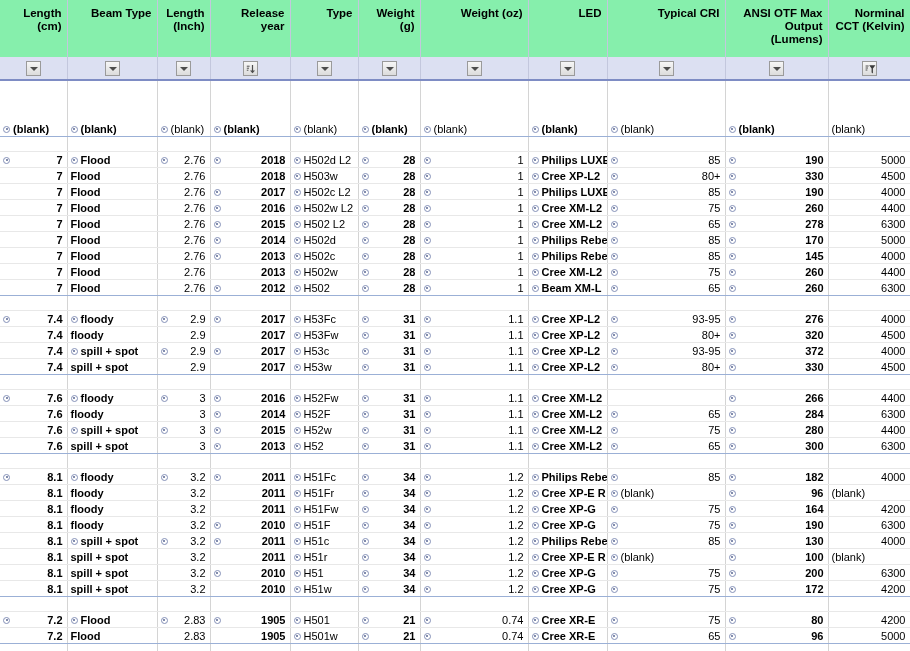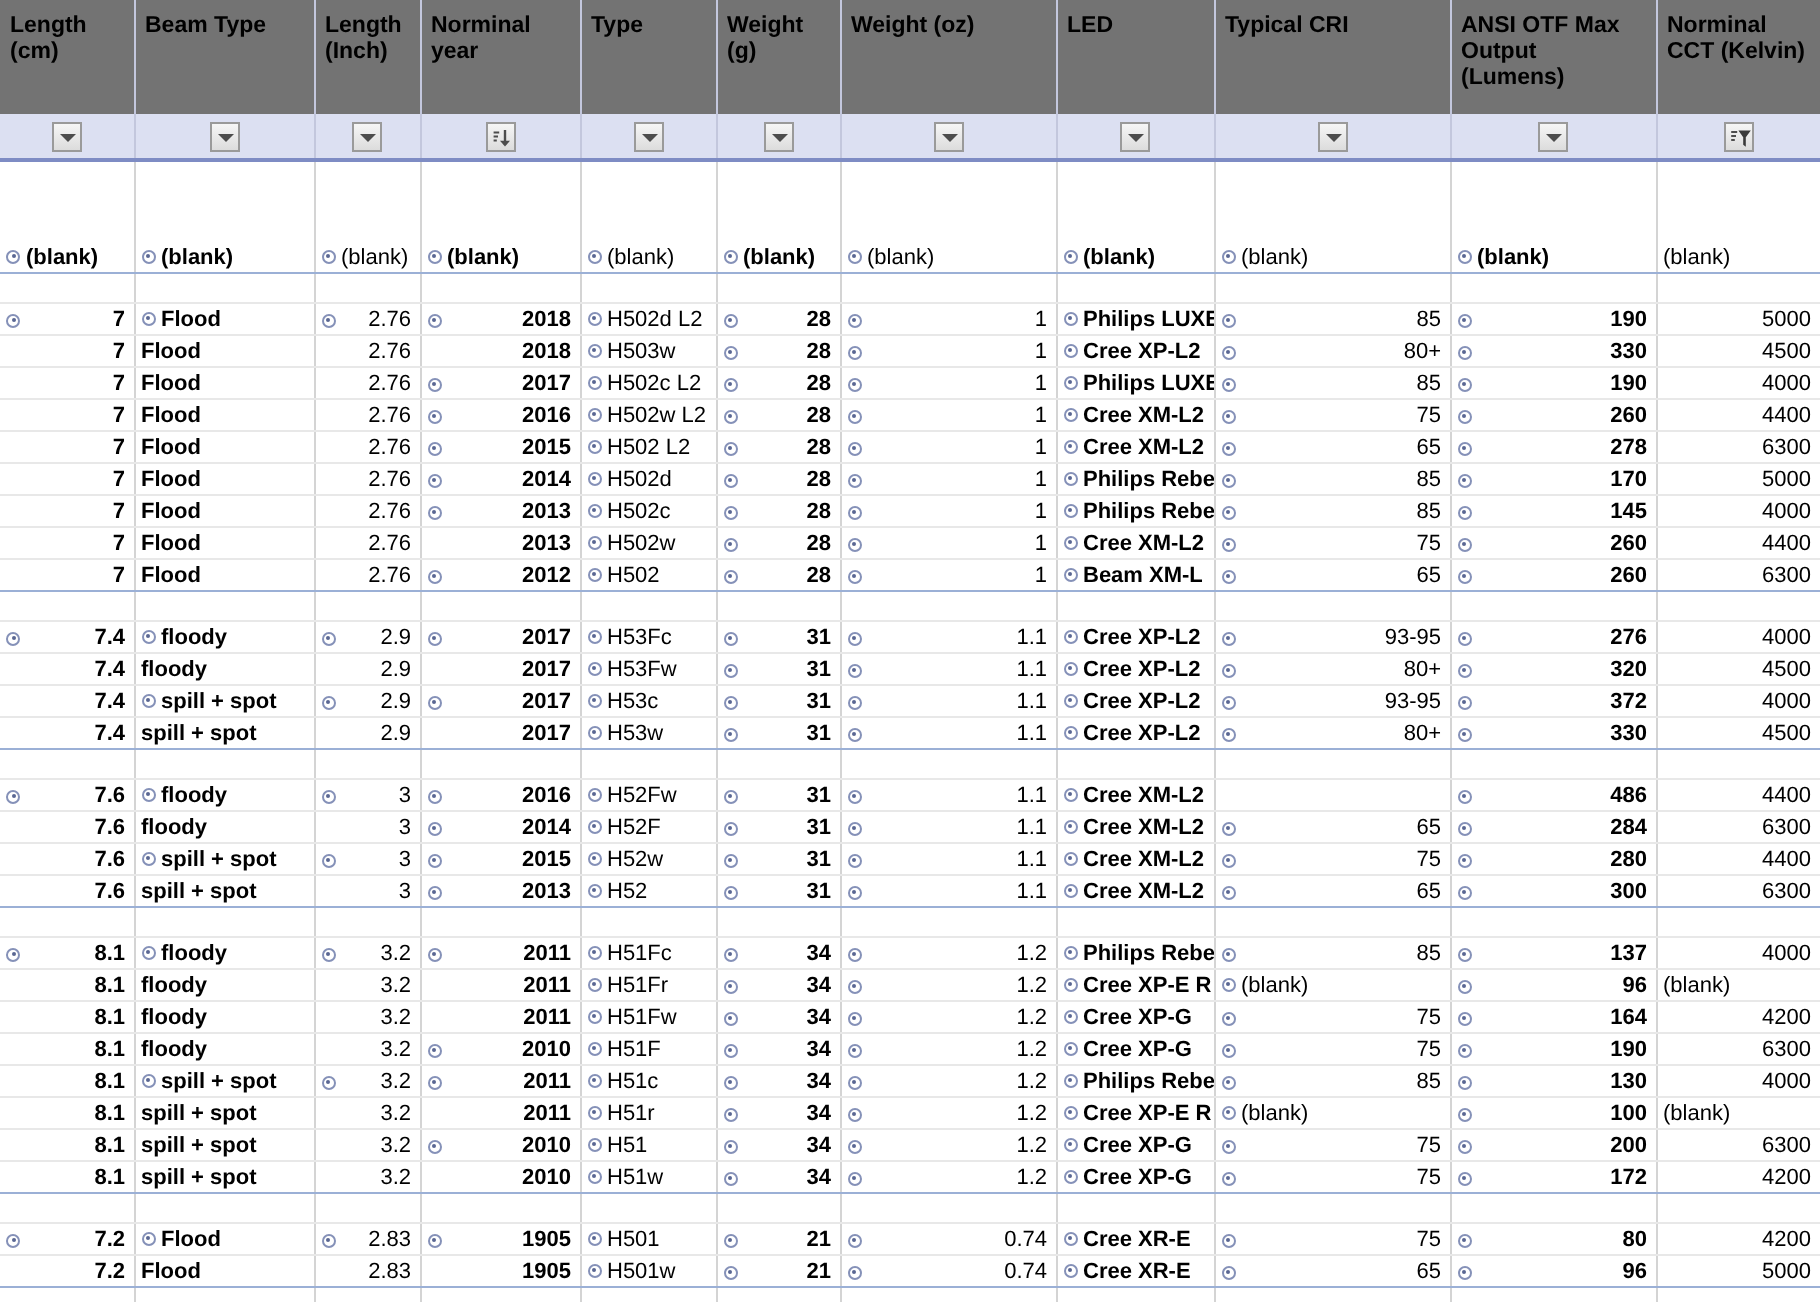--- a/index.html
+++ b/index.html
@@ -26,23 +26,23 @@
   }
 
   table.grid {
     border-collapse: collapse;
     table-layout: fixed;
     width: 910px;
   }
 
   
   tr.header-row > th {
-    background: #737373;
+    background: #86efac;
     vertical-align: top;
-    text-align: left;
+    text-align: right;
     font-weight: bold;
     font-size: 11.5px;
     padding: 7px 5px 2px 5px;
     height: 48px;
     border-right: 1px solid #c3c7dd;
     border-bottom: none;
     line-height: 13px;
     overflow: hidden;
     white-space: normal;
     word-break: normal;
@@ -178,21 +178,21 @@
           <th class="first-col">
             <span class="hdr-label">Length (cm)</span>
           </th>
           <th>
             <span class="hdr-label">Beam Type</span>
           </th>
           <th>
             <span class="hdr-label">Length (Inch)</span>
           </th>
           <th>
-            <span class="hdr-label">Norminal year</span>
+            <span class="hdr-label">Release year</span>
           </th>
           <th>
             <span class="hdr-label">Type</span>
           </th>
           <th>
             <span class="hdr-label">Weight (g)</span>
           </th>
           <th>
             <span class="hdr-label">Weight (oz)</span>
           </th>
@@ -468,21 +468,21 @@
         <tr class="">
           <td class="cell num b first-col"><span class="marker"></span><span class="val">7.6</span></td>
           <td class="cell txt b"><span class="marker"></span><span class="val">floody</span></td>
           <td class="cell num"><span class="marker"></span><span class="val">3</span></td>
           <td class="cell num b"><span class="marker"></span><span class="val">2016</span></td>
           <td class="cell txt"><span class="marker"></span><span class="val">H52Fw</span></td>
           <td class="cell num b"><span class="marker"></span><span class="val">31</span></td>
           <td class="cell num"><span class="marker"></span><span class="val">1.1</span></td>
           <td class="cell txt b"><span class="marker"></span><span class="val">Cree XM-L2</span></td>
           <td class="cell txt"><span class="val"></span></td>
-          <td class="cell num b"><span class="marker"></span><span class="val">486</span></td>
+          <td class="cell num b"><span class="marker"></span><span class="val">266</span></td>
           <td class="cell num"><span class="val">4400</span></td>
         </tr>
         <tr class="">
           <td class="cell num b first-col"><span class="val">7.6</span></td>
           <td class="cell txt b"><span class="val">floody</span></td>
           <td class="cell num"><span class="val">3</span></td>
           <td class="cell num b"><span class="marker"></span><span class="val">2014</span></td>
           <td class="cell txt"><span class="marker"></span><span class="val">H52F</span></td>
           <td class="cell num b"><span class="marker"></span><span class="val">31</span></td>
           <td class="cell num"><span class="marker"></span><span class="val">1.1</span></td>
@@ -533,21 +533,21 @@
         <tr class="">
           <td class="cell num b first-col"><span class="marker"></span><span class="val">8.1</span></td>
           <td class="cell txt b"><span class="marker"></span><span class="val">floody</span></td>
           <td class="cell num"><span class="marker"></span><span class="val">3.2</span></td>
           <td class="cell num b"><span class="marker"></span><span class="val">2011</span></td>
           <td class="cell txt"><span class="marker"></span><span class="val">H51Fc</span></td>
           <td class="cell num b"><span class="marker"></span><span class="val">34</span></td>
           <td class="cell num"><span class="marker"></span><span class="val">1.2</span></td>
           <td class="cell txt b"><span class="marker"></span><span class="val">Philips Rebel</span></td>
           <td class="cell num"><span class="marker"></span><span class="val">85</span></td>
-          <td class="cell num b"><span class="marker"></span><span class="val">137</span></td>
+          <td class="cell num b"><span class="marker"></span><span class="val">182</span></td>
           <td class="cell num"><span class="val">4000</span></td>
         </tr>
         <tr class="">
           <td class="cell num b first-col"><span class="val">8.1</span></td>
           <td class="cell txt b"><span class="val">floody</span></td>
           <td class="cell num"><span class="val">3.2</span></td>
           <td class="cell num b"><span class="val">2011</span></td>
           <td class="cell txt"><span class="marker"></span><span class="val">H51Fr</span></td>
           <td class="cell num b"><span class="marker"></span><span class="val">34</span></td>
           <td class="cell num"><span class="marker"></span><span class="val">1.2</span></td>

